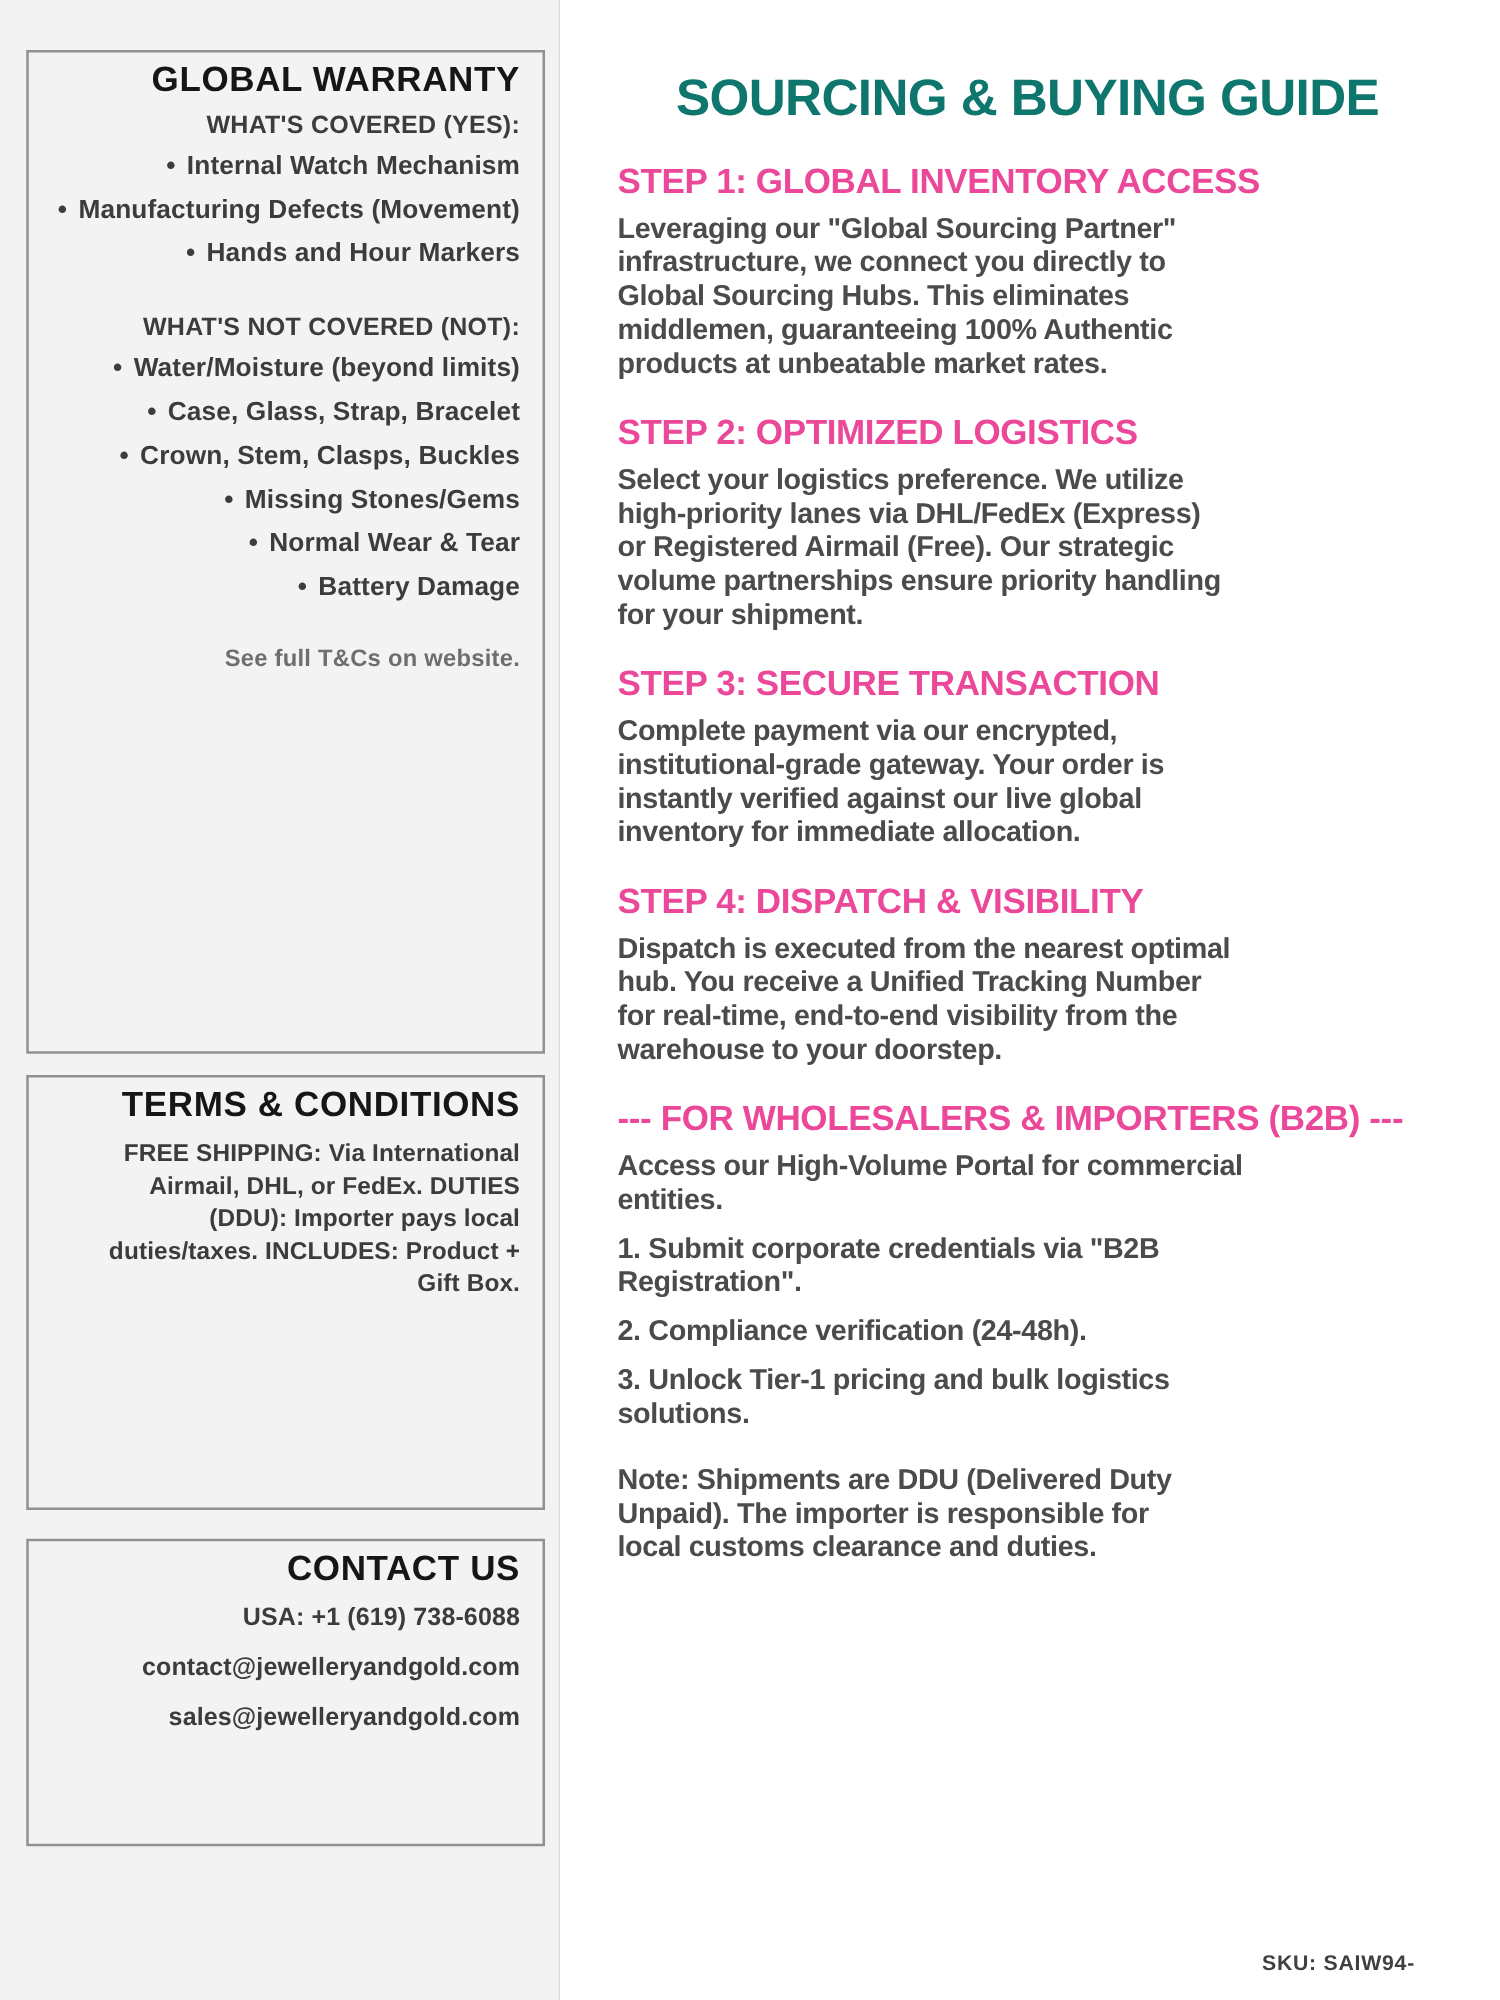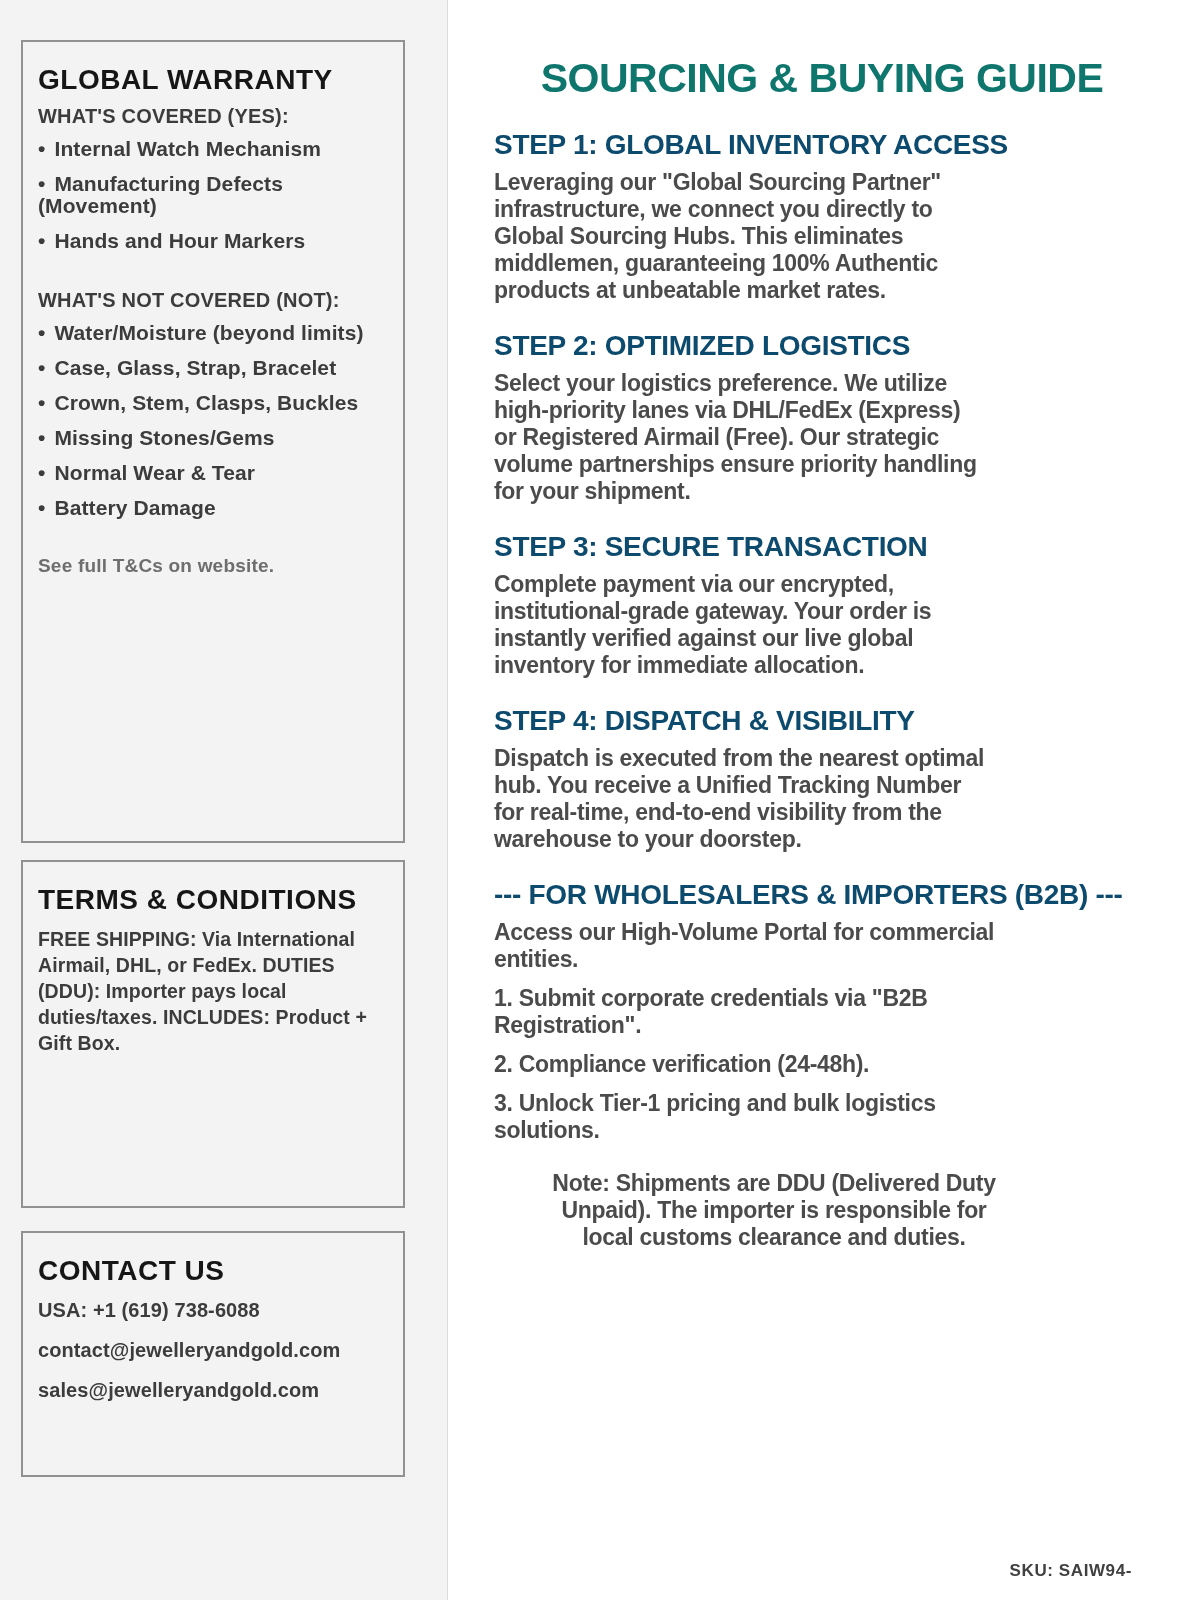--- a/index.html
+++ b/index.html
@@ -14,24 +14,25 @@
   
   .sidebar {
     position: absolute; left: 0; top: 0; width: 448px; height: 1600px;
     background: #f3f3f3;
     border-right: 1px solid #dcdcdc;
     box-sizing: border-box;
     padding: 40px 0 0 21px;
   }
   .box {
     box-sizing: border-box;
-    width: 384px;
+    width: 415px;
     border: 2px solid #919191;
-    padding: 22px 18px 0 15px;
+    padding: 6px 18px 0 15px;
     overflow: hidden;
+    text-align: right;
   }
   .box-warranty { height: 803px; }
   .box-terms    { height: 348px; margin-top: 17px; }
   .box-contact  { height: 246px; margin-top: 23px; }
 
   .box h2 {
     margin: 0 0 8px 0;
     font-size: 28px; line-height: 32px;
     font-weight: bold; color: #161616;
     letter-spacing: 0.5px;
@@ -80,33 +81,33 @@
   .title {
     margin: 0 0 28px 0;
     font-size: 41px; line-height: 45px;
     font-weight: bold; color: #0f766e;
     text-align: center;
     letter-spacing: -0.5px;
   }
   .step-heading {
     margin: 26px 0 9px 0;
     font-size: 28px; line-height: 31px;
-    font-weight: bold; color: #0c4a6e;
+    font-weight: bold; color: #ec4899;
     letter-spacing: -0.3px;
   }
   .step-body {
     margin: 0;
     font-size: 23px; line-height: 27px;
     font-weight: bold; color: #4b4b4b;
     letter-spacing: -0.3px;
     max-width: 560px;
   }
   .b2b-steps .step-body { margin: 12px 0 0 0; }
   .b2b-intro { margin-top: 0; }
-  .note { margin-top: 26px; text-align: center; }
+  .note { margin-top: 26px; }
 
   .sku {
     position: absolute; top: 1561px; right: 68px;
     font-size: 17px; font-weight: bold;
     color: #404040; letter-spacing: 0.6px;
   }
 </style>
 </head>
 <body>
 

